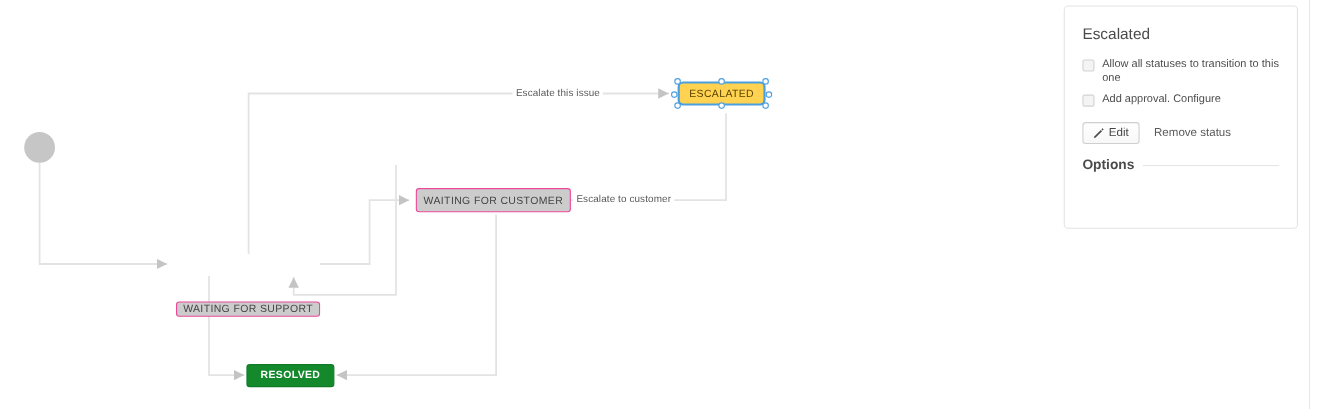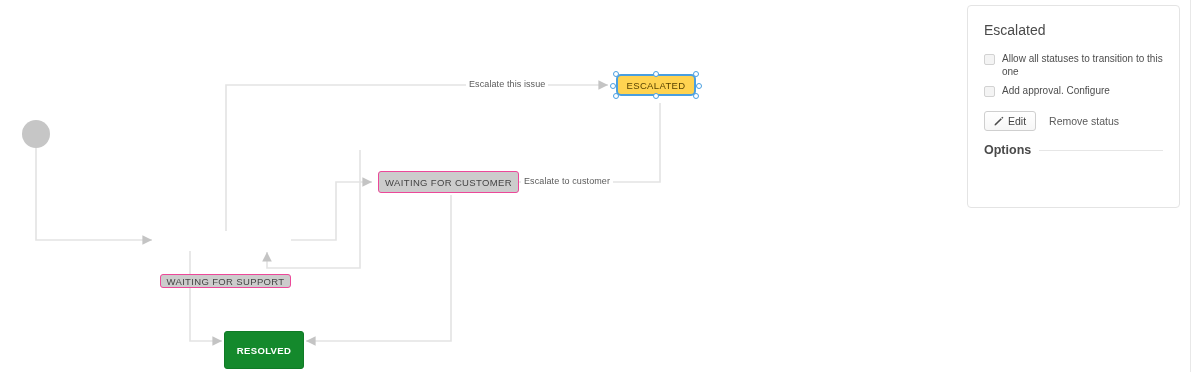--- a/index.html
+++ b/index.html
@@ -217,21 +217,21 @@
   <div class="start-circle" style="left:22px; top:120px;"></div>
 
   <div class="node node-grey" style="left:160px; top:230px; width:131px; height:14px;margin-top:44px;">
     <span>WAITING FOR SUPPORT</span>
   </div>
 
   <div class="node node-grey" style="left:378px; top:171px; width:141px; height:22px;">
     <span>WAITING FOR CUSTOMER</span>
   </div>
 
-  <div class="node node-green" style="left:224px; top:331px; width:80px; height:38px;">
+  <div class="node node-green" style="left:224px; top:331px; width:80px; height:21px;">
     <span>RESOLVED</span>
   </div>
 
   <div class="node node-yellow" style="left:616px; top:74px; width:80px; height:22px;">
     <span>ESCALATED</span>
     <span class="handle" style="left:-5px;  top:-5px;"></span>
     <span class="handle" style="left:35px;  top:-5px;"></span>
     <span class="handle" style="right:-5px; top:-5px;"></span>
     <span class="handle" style="left:-8px;  top:7px;"></span>
     <span class="handle" style="right:-8px; top:7px;"></span>

